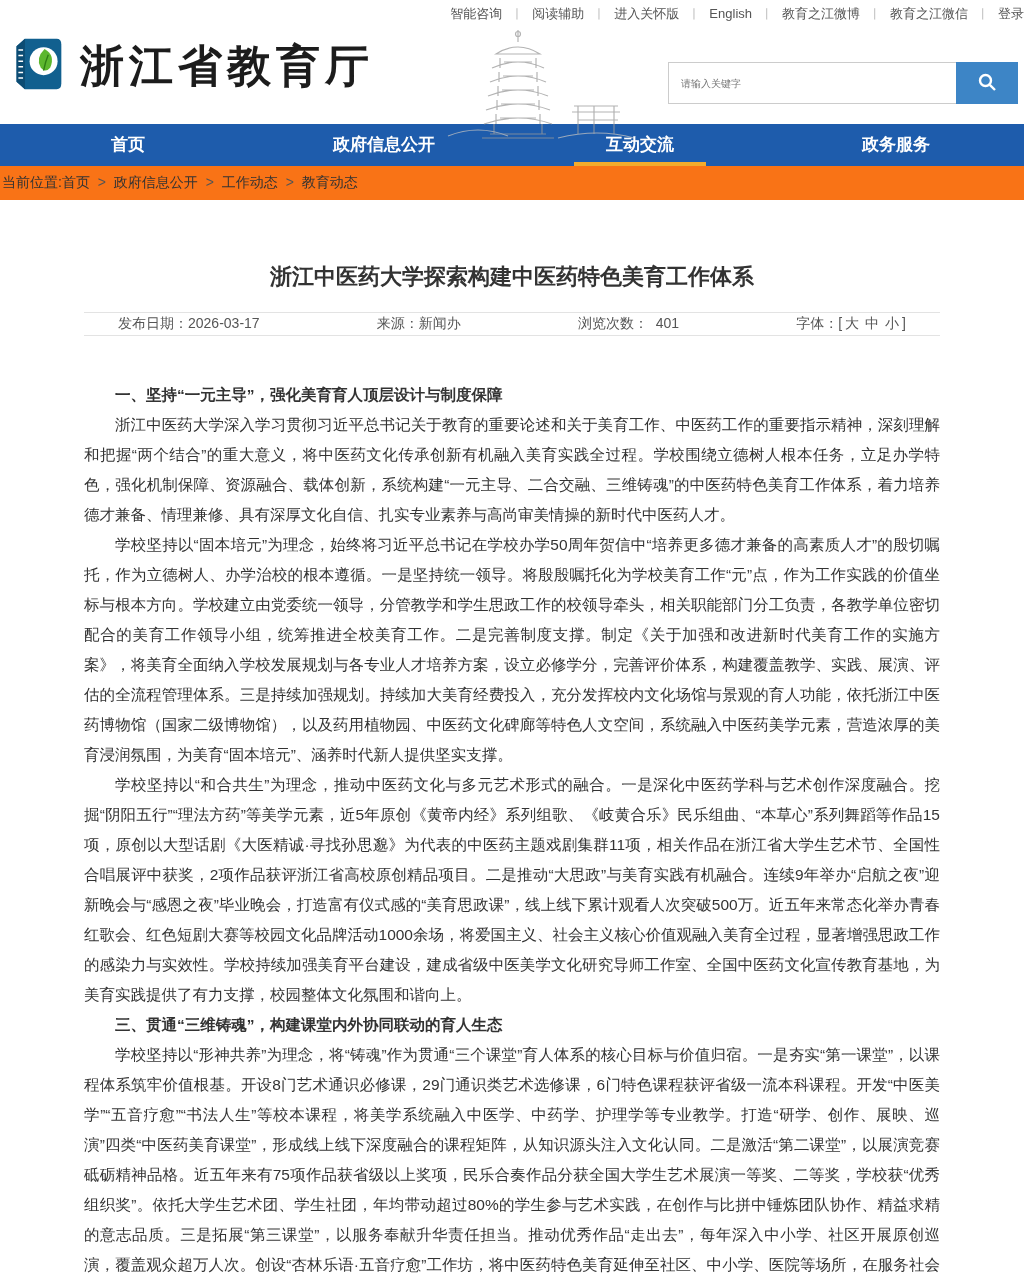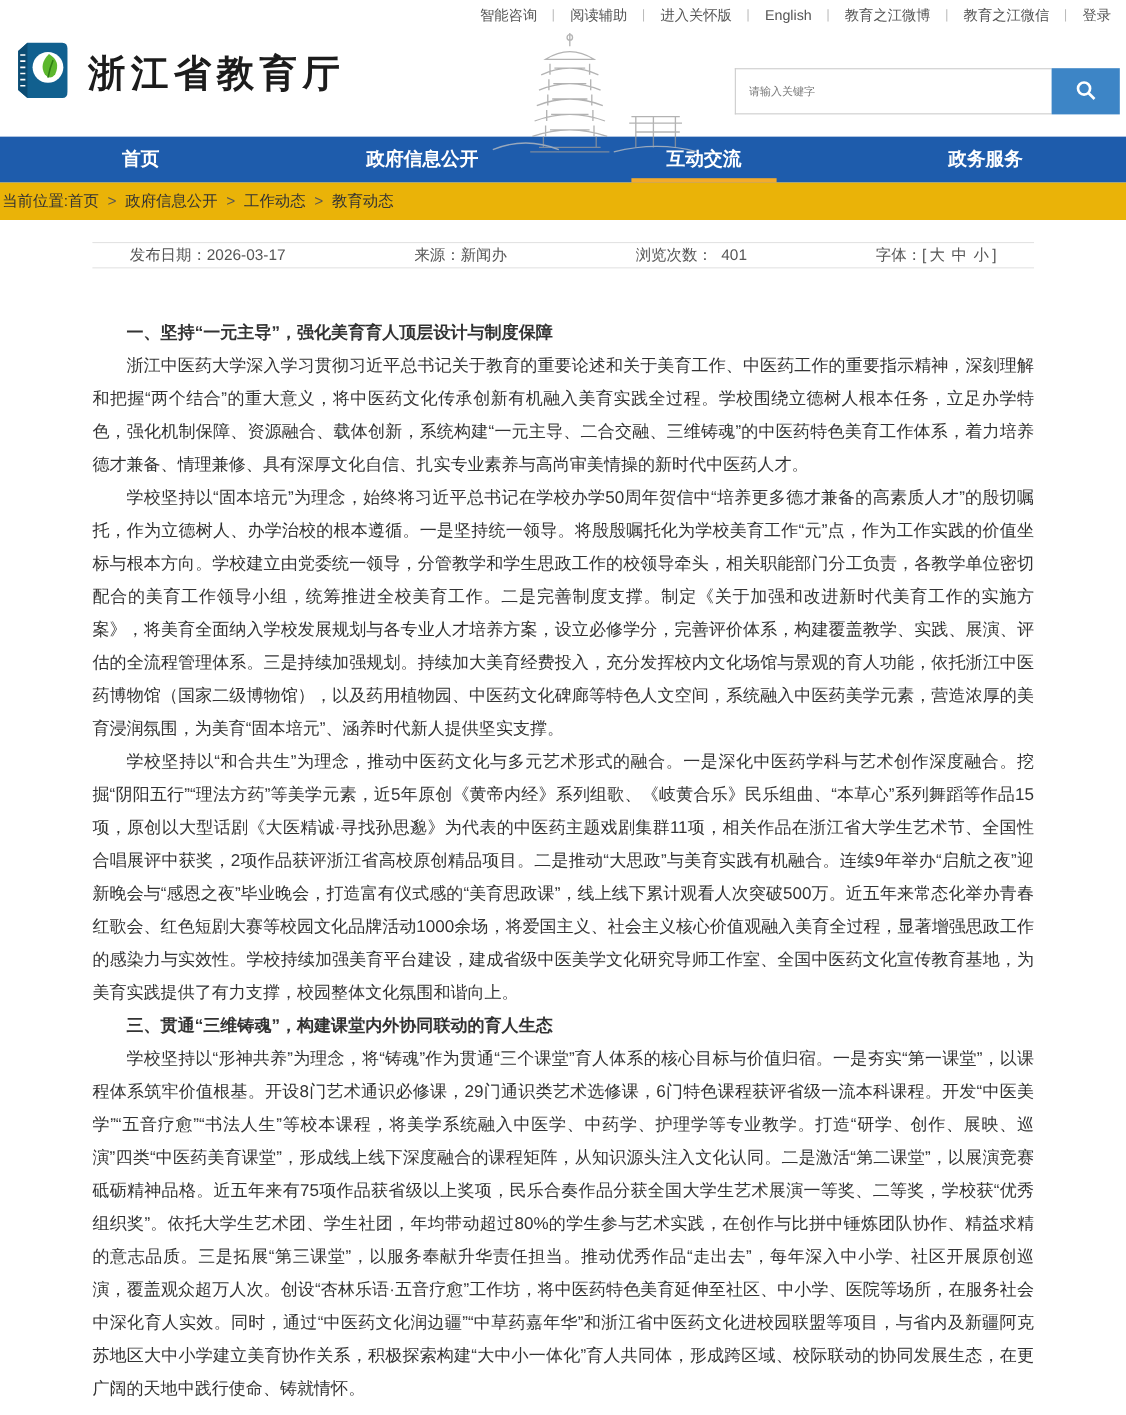--- a/index.html
+++ b/index.html
@@ -1,46 +1,46 @@
 <!DOCTYPE html>
 <html><head>
 <meta charset="utf-8">
 <style>
   * { margin:0; padding:0; box-sizing:border-box; }
   html,body { width:1024px; height:1286px; overflow:hidden; background:#fff;
     font-family:"Liberation Sans","DejaVu Sans",sans-serif; color:#333; }
 
   
   .topbar { height:28px; display:flex; justify-content:flex-end; align-items:center;
-    padding-right:14px; font-size:13px; color:#555; }
+    font-size:13px; color:#555; }
   .topbar .tlink { cursor:pointer; }
   .topbar .tlink:not(:last-child)::after { content:"丨"; color:#bbb; margin:0 9px; font-size:12px; }
 
   
   .header { position:relative; height:96px; background:#fff; }
   .logo { position:absolute; left:10px; top:6px; display:flex; align-items:center; gap:14px; }
   .site-name { font-family:"Liberation Serif","DejaVu Serif",serif; font-weight:bold;
-    font-size:34px; color:#1c1c1c; letter-spacing:5px; }
+    font-size:44px; color:#1c1c1c; letter-spacing:5px; }
   .pagoda { position:absolute; left:438px; top:0; opacity:.75; }
   .searchbox { position:absolute; right:6px; top:34px; display:flex; }
   .searchbox input { width:288px; height:42px; border:1px solid #ccc; border-right:none;
     padding:0 12px; font-size:10px; color:#555; outline:none; }
   .searchbox input::placeholder { color:#777; }
   .search-btn { width:62px; height:42px; background:#3d85c6; border:none; cursor:pointer;
     display:flex; align-items:center; justify-content:center; }
 
   
   .nav { height:42px; background:#1e5cac; display:flex; }
   .nav-item { flex:1; text-align:center; line-height:42px; color:#fff; font-size:17px;
     font-weight:bold; cursor:pointer; position:relative; }
   .nav-item.active::after { content:""; position:absolute; left:50%; transform:translateX(-50%);
     bottom:0; width:132px; height:4px; background:#f3ab2c; }
 
   
-  .breadcrumb { height:34px; background:#eab308; display:flex; align-items:center;
+  .breadcrumb { height:34px; background:#f97316; display:flex; align-items:center;
     font-size:14px; color:#333; padding-left:2px; }
   .crumb { cursor:pointer; }
   .crumb:not(:last-child)::after { content:" > "; color:#555; margin:0 4px; cursor:default; }
 
   
   .article { width:856px; margin:0 auto; }
   .article-title { margin-top:62px; text-align:center; font-size:22px; font-weight:bold; color:#333; }
   .meta { margin-top:20px; border-top:1px solid #e3e3e3; border-bottom:1px solid #e3e3e3;
     height:24px; display:flex; align-items:center; justify-content:space-between;
     padding:0 34px; font-size:14px; color:#555; }
@@ -117,20 +117,21 @@
     <div class="nav-item active">互动交流</div>
     <div class="nav-item">政务服务</div>
   </div>
 
 <div class="breadcrumb">
   <span>当前位置:</span>
     <span><span class="crumb">首页</span><span class="crumb">政府信息公开</span><span class="crumb">工作动态</span><span class="crumb">教育动态</span></span>
 </div>
 
 <div class="article">
+  <div class="article-title">浙江中医药大学探索构建中医药特色美育工作体系</div>
 
   <div class="meta">
     <span class="pair"><span>发布日期：</span><span>2026-03-17</span></span>
     <span class="pair"><span>来源：</span><span>新闻办</span></span>
     <span class="pair"><span>浏览次数：</span>&nbsp;&nbsp;<span>401</span></span>
     <span class="pair"><span>字体：</span><span>[</span><span><span class="font-size-opt">大</span><span class="font-size-opt">中</span><span class="font-size-opt">小</span></span><span>]</span></span>
   </div>
 
   <div class="body-wrap">
 

